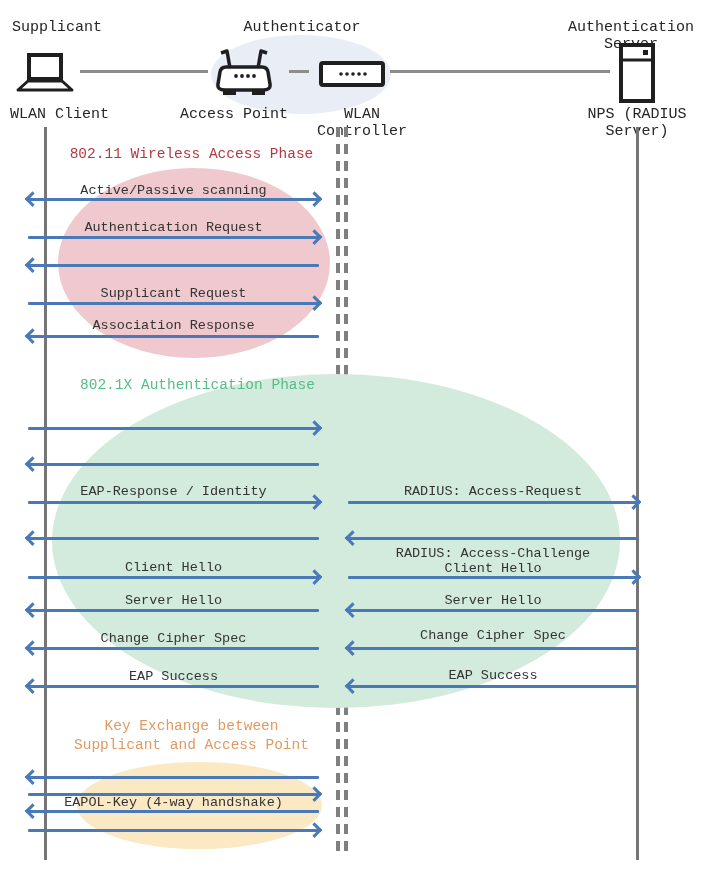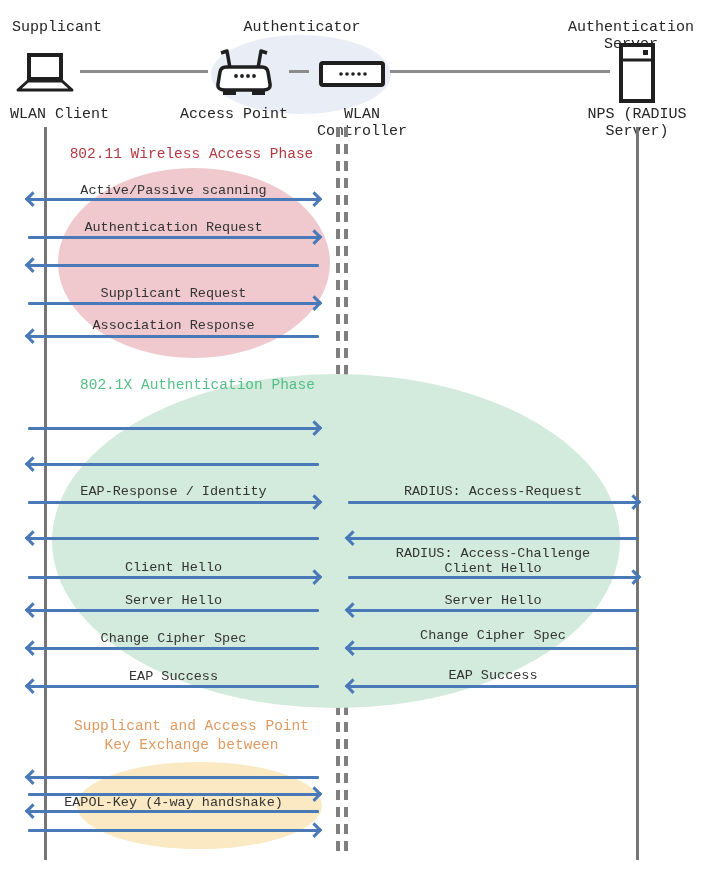--- a/index.html
+++ b/index.html
@@ -119,22 +119,22 @@
   <div class="dashline" style="left:344px;"></div>
   <div class="lifeline" style="left:636px;"></div>
 
   <div class="phase-ellipse ellipse-wireless"></div>
   <div class="phase-ellipse ellipse-auth"></div>
   <div class="phase-ellipse ellipse-key"></div>
 
   <div class="phase-title title-wireless">802.11 Wireless Access Phase</div>
   <div class="phase-title title-auth">802.1X Authentication Phase</div>
   <div class="phase-title title-key">
+    <div>Key Exchange between</div>
     <div>Supplicant and Access Point</div>
-    <div>Key Exchange between</div>
   </div>
 
   <div class="msg-label lcol" style="top:183px;">Active/Passive scanning</div>
   <div class="arrow both lcol" style="top:198px;"></div>
 
   <div class="msg-label lcol" style="top:220px;">Authentication Request</div>
   <div class="arrow right lcol" style="top:236px;"></div>
 
   <div class="arrow left lcol" style="top:264px;"></div>
 

